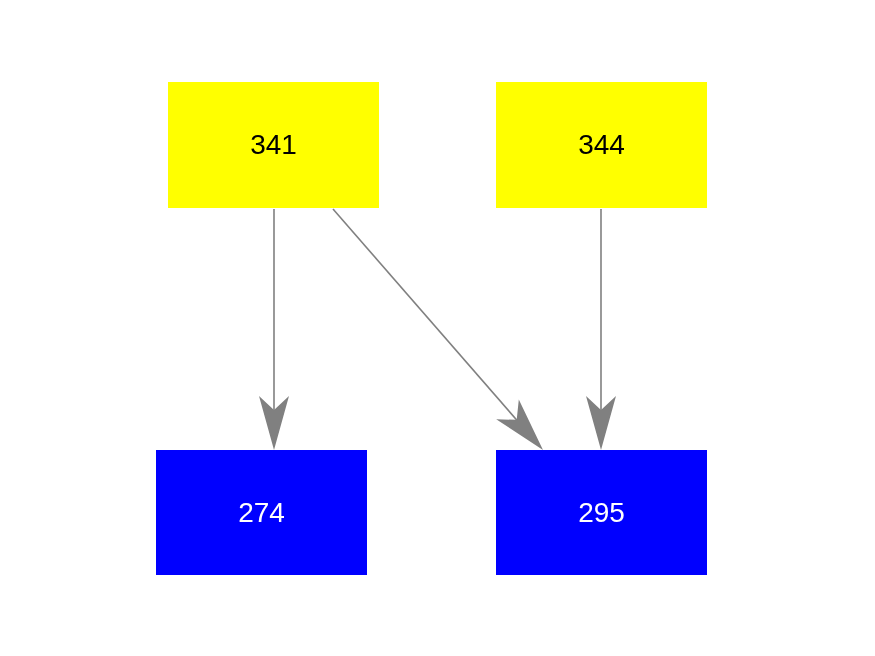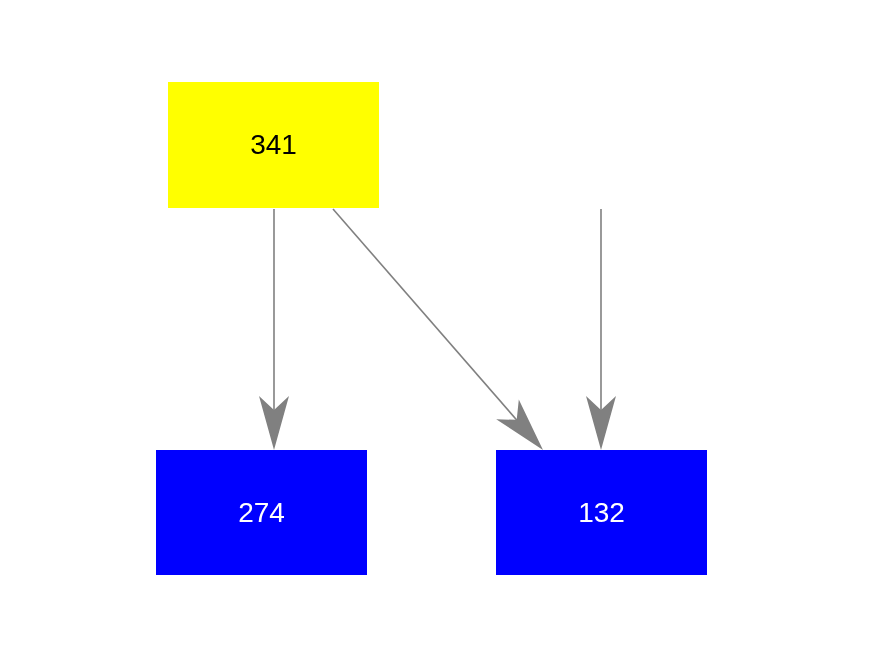--- a/index.html
+++ b/index.html
@@ -72,22 +72,25 @@
     <g>
       <line x1="601" y1="209" x2="601" y2="430" stroke="#808080" stroke-width="1.6"></line>
       <polygon fill="#808080" points="601,450 586,396 601,410 616,396"></polygon>
     </g>
   </svg>
 
   <div class="node node-yellow" style="left:168px; top:82px; width:211px; height:126px;">
     <span class="node-label">341</span>
   </div>
 
+  <div class="node node-yellow" style="left:496px; top:82px; width:211px; height:126px;">
+    <span class="node-label">344</span>
+  </div>
 
   <div class="node node-blue" style="left:156px; top:450px; width:211px; height:125px;">
     <span class="node-label">274</span>
   </div>
 
   <div class="node node-blue" style="left:496px; top:450px; width:211px; height:125px;">
-    <span class="node-label">132</span>
+    <span class="node-label">295</span>
   </div>
 
 </div>
 
 </body></html>

